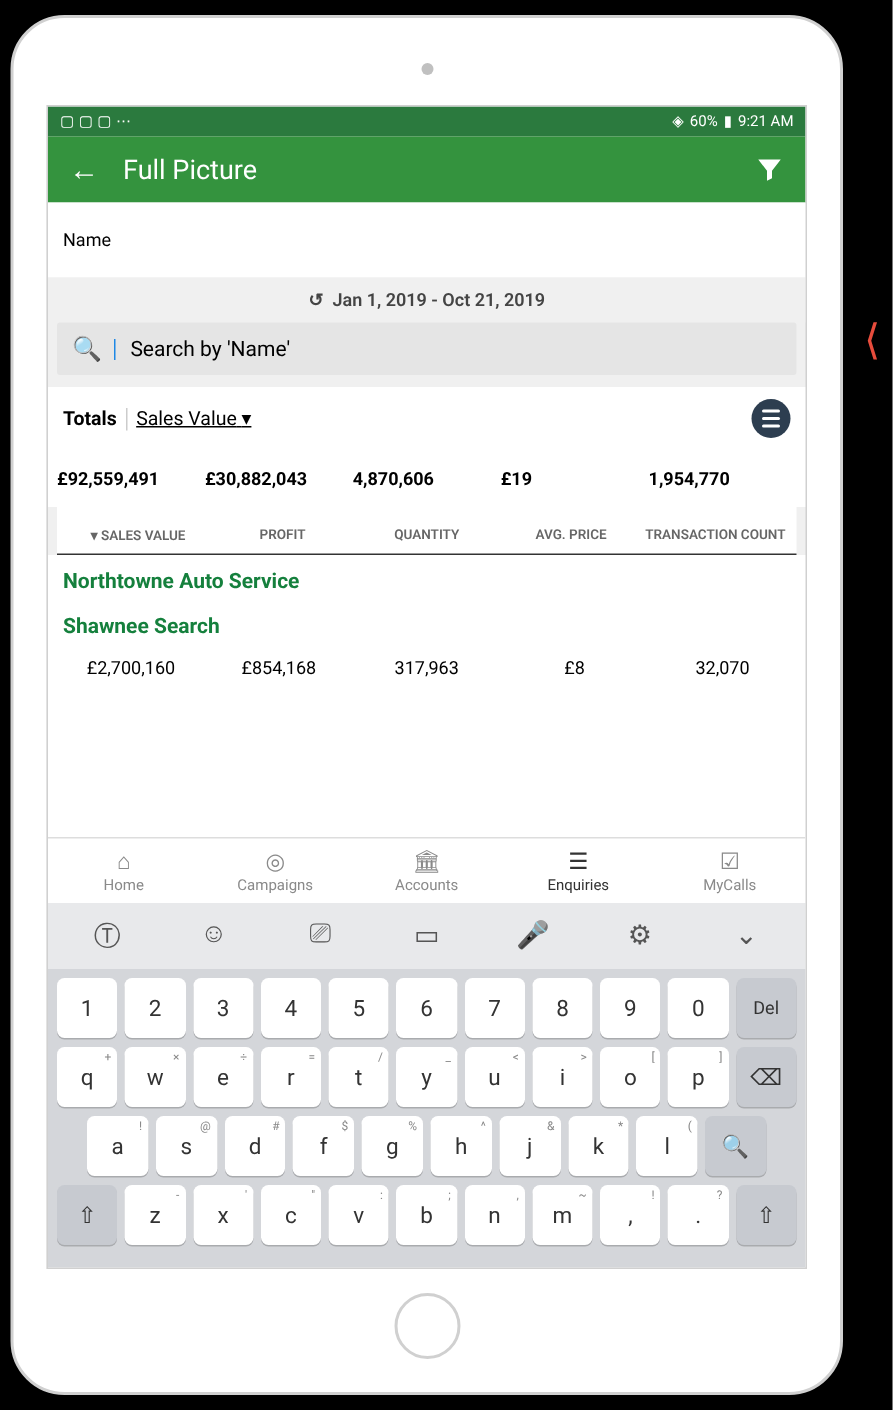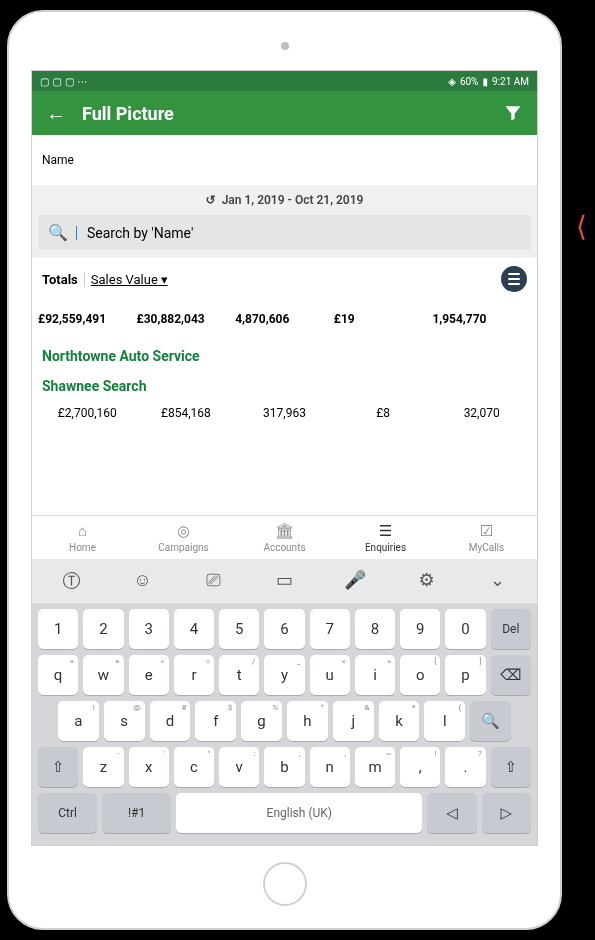--- a/index.html
+++ b/index.html
@@ -6,21 +6,21 @@
 body{background:#000;width:595px;height:940px;position:relative;overflow:hidden}
 .tablet{position:absolute;left:7px;top:10px;width:555px;height:920px;background:#fff;border:2px solid #d0d0d0;border-radius:36px;box-shadow:0 2px 8px rgba(0,0,0,.1)}
 .camera{position:absolute;left:50%;top:30px;transform:translateX(-50%);width:8px;height:8px;border-radius:50%;background:#c0c0c0}
 .home-btn{position:absolute;left:50%;bottom:22px;transform:translateX(-50%);width:44px;height:44px;border:2px solid #d0d0d0;border-radius:50%}
 .screen{position:absolute;left:22px;top:58px;right:22px;bottom:82px;border:1px solid #d0d0d0;overflow:hidden;background:#f0f0f0;display:flex;flex-direction:column}
 .statusbar{height:20px;background:#2b7a3e;display:flex;justify-content:space-between;align-items:center;color:#fff;font-size:10px;padding:0 8px}
 .status-left{display:flex;gap:3px;align-items:center}
 .status-icons{display:flex;gap:4px;align-items:center}
 .appbar{height:44px;background:#34933e;display:flex;align-items:center;padding:0 14px;color:#fff}
 .appbar .back{font-size:20px;margin-right:16px;cursor:pointer}
-.appbar .title{font-size:18px;font-weight:700;flex:1}
+.appbar .title{font-size:18px;font-weight:400;flex:1}
 .filter-icon{width:20px;height:20px}
 .name-chip{background:#fff;padding:18px 10px;font-size:12px;font-weight:400}
 .date-row{padding:8px 0;text-align:center;font-size:12px;color:#444;font-weight:600;display:flex;align-items:center;justify-content:center;gap:6px;background:#f0f0f0}
 .search-row{background:#e5e5e5;margin:0 6px 8px;padding:8px 10px;display:flex;align-items:center;gap:8px;border-radius:2px}
 .search-row .cursor{display:inline-block;width:1px;height:14px;background:#1e88e5;margin-right:2px}
 .search-row .placeholder{color:#000000;font-size:14px}
 .totals-row{background:#fff;padding:8px 10px;display:flex;align-items:center;font-size:13px}
 .totals-label{font-weight:700;padding-right:6px;border-right:1px solid #ccc;margin-right:6px}
 .totals-metric{text-decoration:underline;font-weight:400}
 .hamburger{margin-left:auto;width:26px;height:26px;border-radius:50%;background:#2d3e50;display:flex;flex-direction:column;justify-content:center;align-items:center;gap:3px}
@@ -108,20 +108,27 @@
     </div>
 
     <div class="totals-values">
       <span>£92,559,491</span>
       <span>£30,882,043</span>
       <span>4,870,606</span>
       <span>£19</span>
       <span>1,954,770</span>
     </div>
 
+    <div class="col-headers">
+      <span>▾ <span>SALES VALUE</span></span>
+      <span>PROFIT</span>
+      <span>QUANTITY</span>
+      <span>AVG. PRICE</span>
+      <span>TRANSACTION COUNT</span>
+    </div>
 
     <div class="row-group" style="flex:1;overflow:hidden">
       <div>
         <div class="row-name">Northtowne Auto Service</div>
       </div>
       <div>
         <div class="row-name">Shawnee Search</div>
         <div class="row-values">
           <span>£2,700,160</span>
           <span>£854,168</span>
@@ -195,26 +202,19 @@
           <div class="key">x<span class="sup">'</span></div>
           <div class="key">c<span class="sup">"</span></div>
           <div class="key">v<span class="sup">:</span></div>
           <div class="key">b<span class="sup">;</span></div>
           <div class="key">n<span class="sup">,</span></div>
           <div class="key">m<span class="sup">~</span></div>
           <div class="key">,<span class="sup">!</span></div>
           <div class="key">.<span class="sup">?</span></div>
           <div class="key fn">⇧</div>
         </div>
-      <div class="krow">
-        <div class="key fn ctrl">Ctrl</div>
-        <div class="key fn sym">!#1</div>
-        <div class="key space">English (UK)</div>
-        <div class="key fn">◁</div>
-        <div class="key fn">▷</div>
-      </div>
     </div>
 
   </div>
   <div class="home-btn"></div>
 </div>
 
 <div class="annotation">⟨</div>
 
 </body></html>

